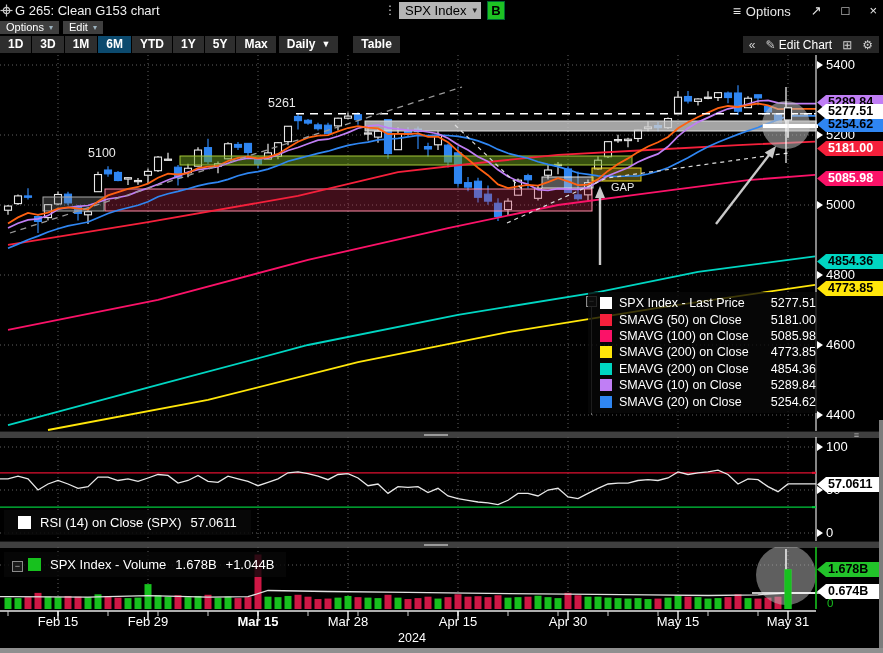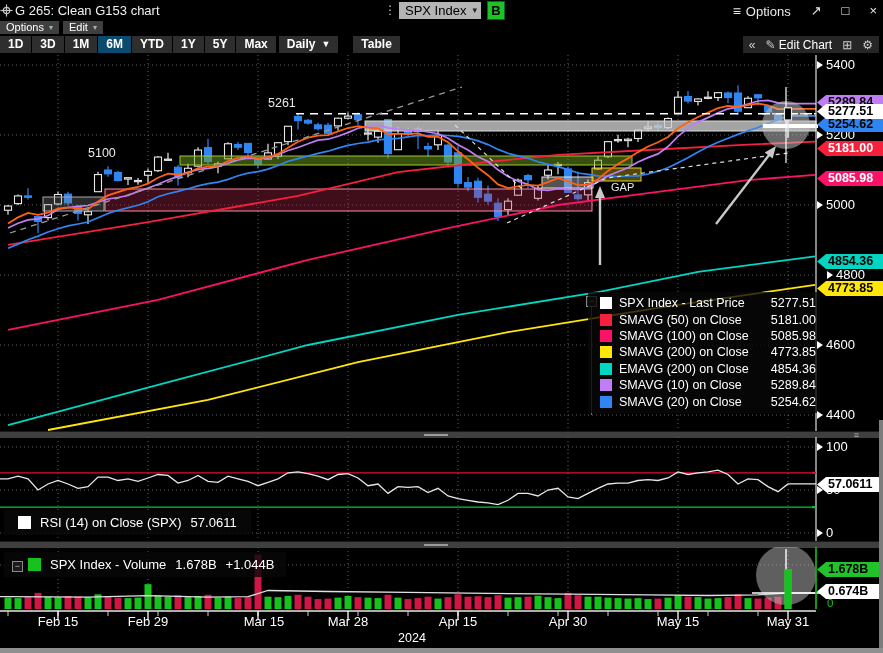--- a/index.html
+++ b/index.html
@@ -539,21 +539,21 @@
         <span>5400</span>
       </div>
       <div class="ytick" style="top: 127px;">
         <span class="tri"></span>
         <span>5200</span>
       </div>
       <div class="ytick" style="top: 197px;">
         <span class="tri"></span>
         <span>5000</span>
       </div>
-      <div class="ytick" style="top: 267px; margin-left: 10px;">
+      <div class="ytick" style="top: 267px;">
         <span class="tri"></span>
         <span>4800</span>
       </div>
       <div class="ytick" style="top: 337px;">
         <span class="tri"></span>
         <span>4600</span>
       </div>
       <div class="ytick" style="top: 407px;">
         <span class="tri"></span>
         <span>4400</span>
@@ -576,21 +576,21 @@
       <div class="badge" style="top: 141px; background: rgb(245, 32, 59); color: rgb(255, 255, 255);">5181.00</div>
       <div class="badge" style="top: 171px; background: rgb(251, 18, 104); color: rgb(255, 255, 255);">5085.98</div>
       <div class="badge" style="top: 254px; background: rgb(0, 214, 194); color: rgb(0, 0, 0);">4854.36</div>
       <div class="badge" style="top: 281px; background: rgb(255, 230, 10); color: rgb(0, 0, 0);">4773.85</div>
       <div class="badge" style="top: 477px; background: rgb(255, 255, 255); color: rgb(0, 0, 0);">57.0611</div>
       <div class="badge" style="top: 562px; background: rgb(34, 195, 42); color: rgb(0, 0, 0);">1.678B</div>
       <div class="badge" style="top: 584px; background: rgb(255, 255, 255); color: rgb(0, 0, 0);">0.674B</div>
       <div class="chart-note" style="left: 827px; top: 597px; color: rgb(23, 193, 30); font-size: 11.5px;">0</div>
       <div class="xlabel" style="left: 58px;">Feb 15</div>
       <div class="xlabel" style="left: 148px;">Feb 29</div>
-      <div class="xlabel" style="left: 264px;">Mar 15</div>
+      <div class="xlabel" style="left: 258px; font-weight: bold;">Mar 15</div>
       <div class="xlabel" style="left: 348px;">Mar 28</div>
       <div class="xlabel" style="left: 458px;">Apr 15</div>
       <div class="xlabel" style="left: 568px;">Apr 30</div>
       <div class="xlabel" style="left: 678px;">May 15</div>
       <div class="xlabel" style="left: 788px;">May 31</div>
     </div>
   <div id="right-strip"></div>
   <div id="bottom-strip"></div>
 </div>
 

